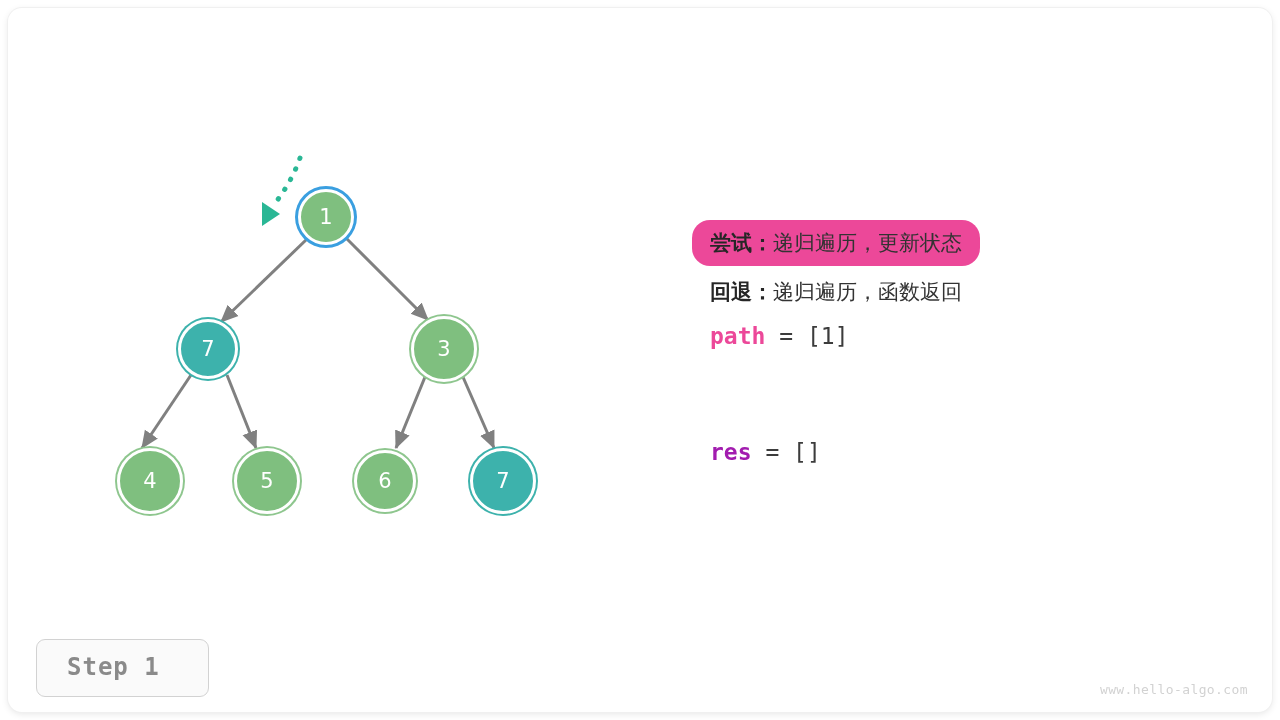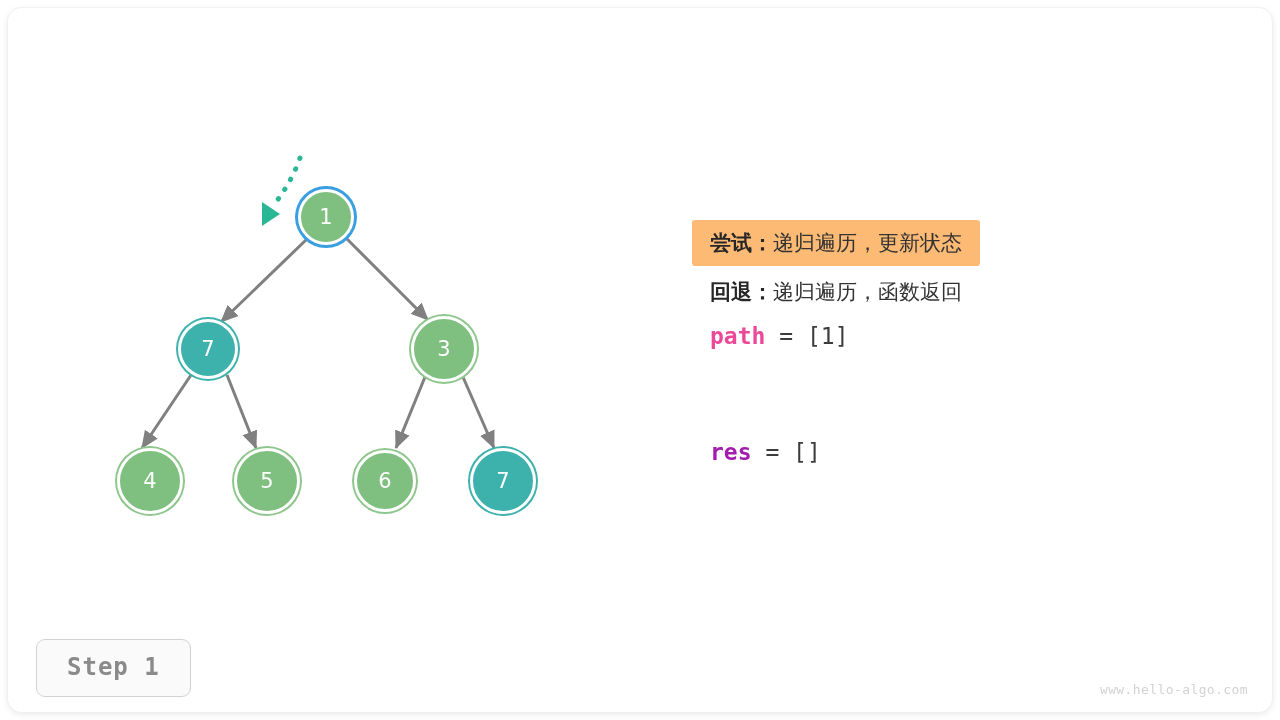--- a/index.html
+++ b/index.html
@@ -87,22 +87,22 @@
     width: 540px;
   }
   .info-line {
     font-size: 21px;
     color: #333333;
     white-space: nowrap;
     line-height: 1;
   }
   .line-try {
     display: inline-block;
-    background: #fdba74;
-    border-radius: 3px;
+    background: #ec4899;
+    border-radius: 18px;
     padding: 12px 18px 13px 18px;
     margin-bottom: 3px;
   }
   .line-back {
     display: inline-block;
     padding: 12px 18px 13px 18px;
   }
   .cjk-bold {
     font-weight: bold;
     color: #262626;
@@ -131,21 +131,21 @@
   }
   #spacer-block {
     height: 72px;
   }
 
   
   #step-badge {
     position: absolute;
     left: 28px;
     top: 631px;
-    padding: 15px 30px 17px 30px;
+    padding: 15px 48px 17px 30px;
     background: #fafafa;
     border: 1px solid #d2d2d2;
     border-radius: 9px;
     font-family: "DejaVu Sans Mono", "Liberation Mono", monospace;
     font-size: 24px;
     font-weight: bold;
     color: #8a8a8a;
     letter-spacing: 1px;
     line-height: 1;
   }

